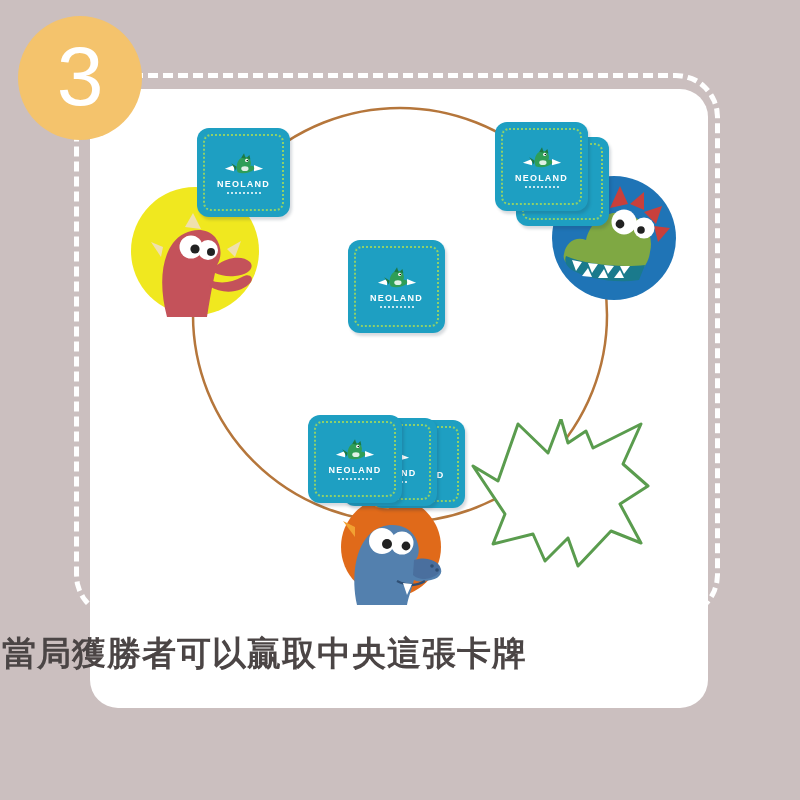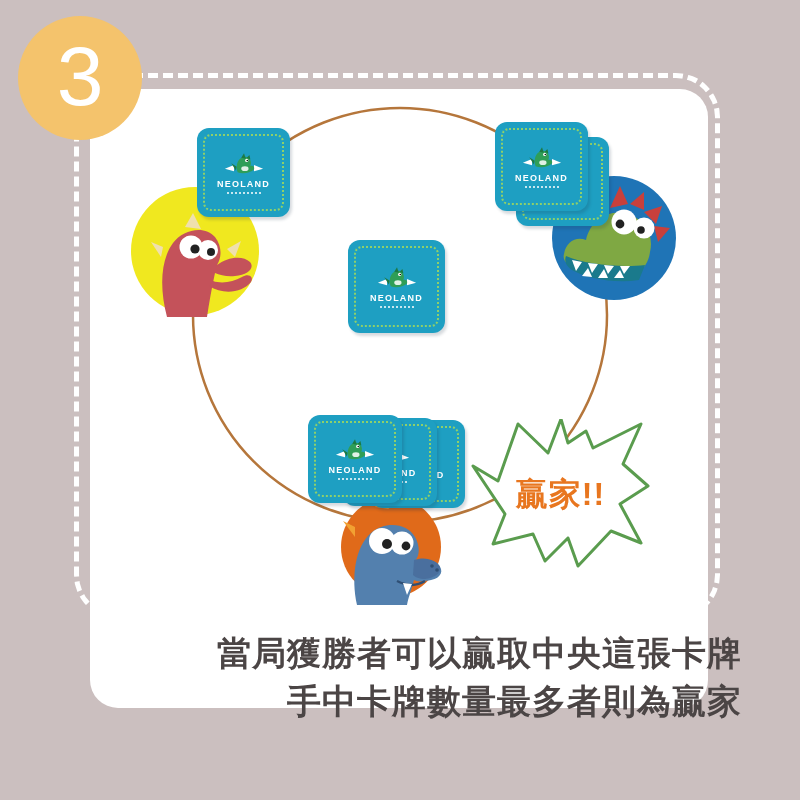--- a/index.html
+++ b/index.html
@@ -34,21 +34,21 @@
   }
   .brand{color:#ffffff;font-size:9px;font-weight:bold;letter-spacing:1.2px;margin-top:1px;white-space:nowrap}
   .tagline{width:34px;height:0;border-top:2px dotted rgba(255,255,255,.75);margin-top:3px}
   .star{position:absolute;left:378px;top:330px;width:185px;height:160px;z-index:6}
   .star svg{position:absolute;left:0;top:0}
   .star-text{
     position:absolute;left:0;top:56px;width:100%;text-align:center;
     font-size:32px;font-weight:bold;color:#E8761F;letter-spacing:1px;line-height:1.2;
   }
   .caption{
-    position:absolute;left:2px;top:629px;width:740px;text-align:right;
+    position:absolute;left:2px;top:629px;width:740px;text-align:left;
     color:#4B4545;font-size:34px;font-weight:bold;letter-spacing:1px;line-height:48px;z-index:3;
   }
 </style>
 </head>
 <body>
 
 <div class="badge">
   <span class="badge-num">3</span>
 </div>
 
@@ -236,21 +236,19 @@
       </svg>
       <div class="brand">NEOLAND</div>
       <div class="tagline"></div>
     </div>
   </div>
 
   <div class="star">
     <svg width="185" height="160" viewBox="0 0 185 160">
       <polygon points="5,47 30,62 50,5 80,34 93,0 100,24 118,12 125,29 173,5 155,45 180,67 152,85 173,124 143,112 110,147 100,119 77,142 65,115 25,125 37,95" fill="#ffffff" stroke="#5A9C4E" stroke-width="3" stroke-linejoin="round"></polygon>
     </svg>
-    <div class="star-text">贏家!!</div>
   </div>
 
 </div>
 
 <div class="caption">
   <div>當局獲勝者可以贏取中央這張卡牌</div>
-  <div>手中卡牌數量最多者則為贏家</div>
 </div>
 
 </body></html>

